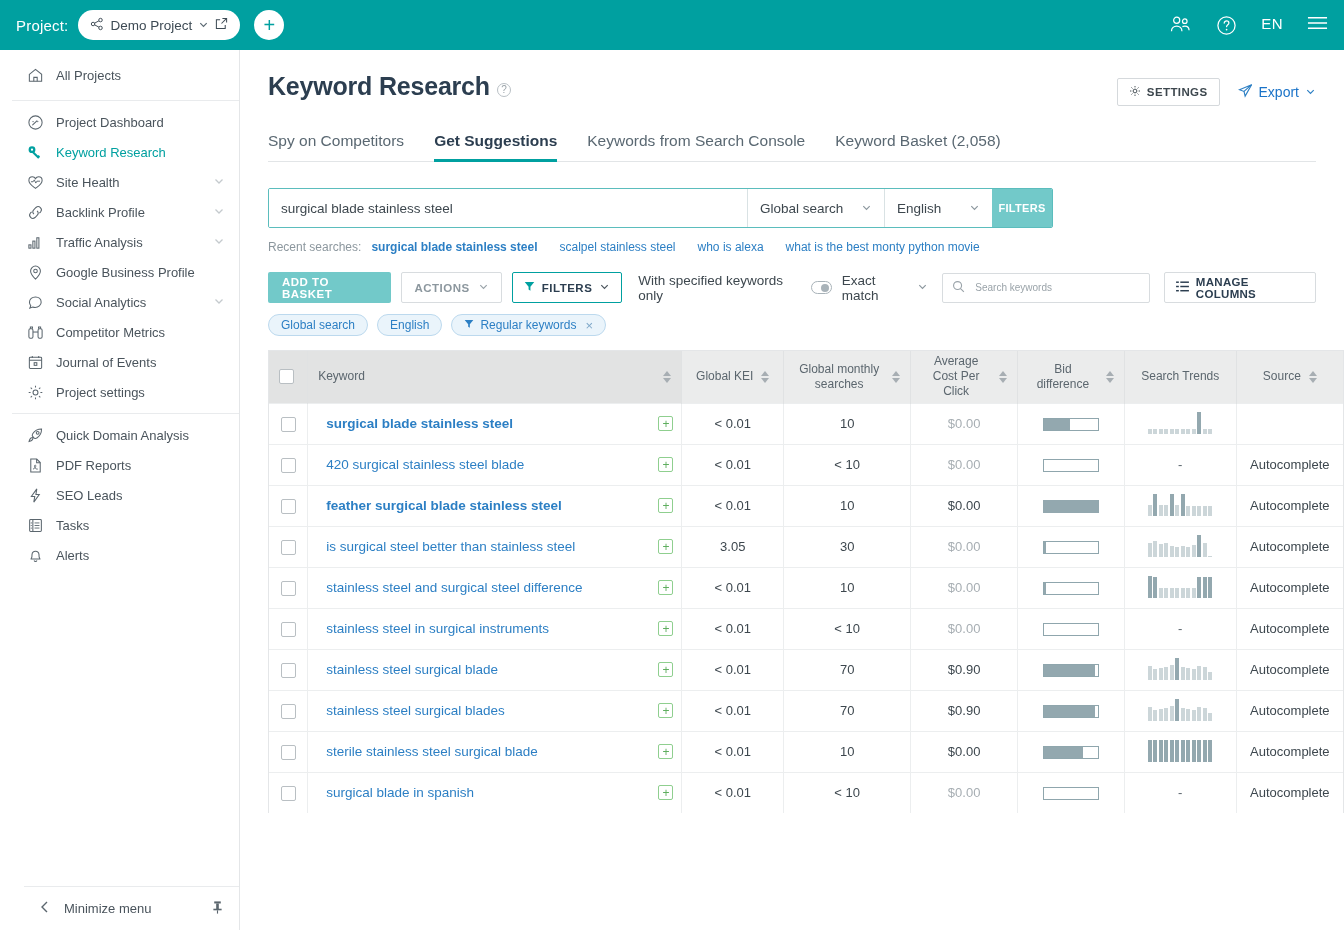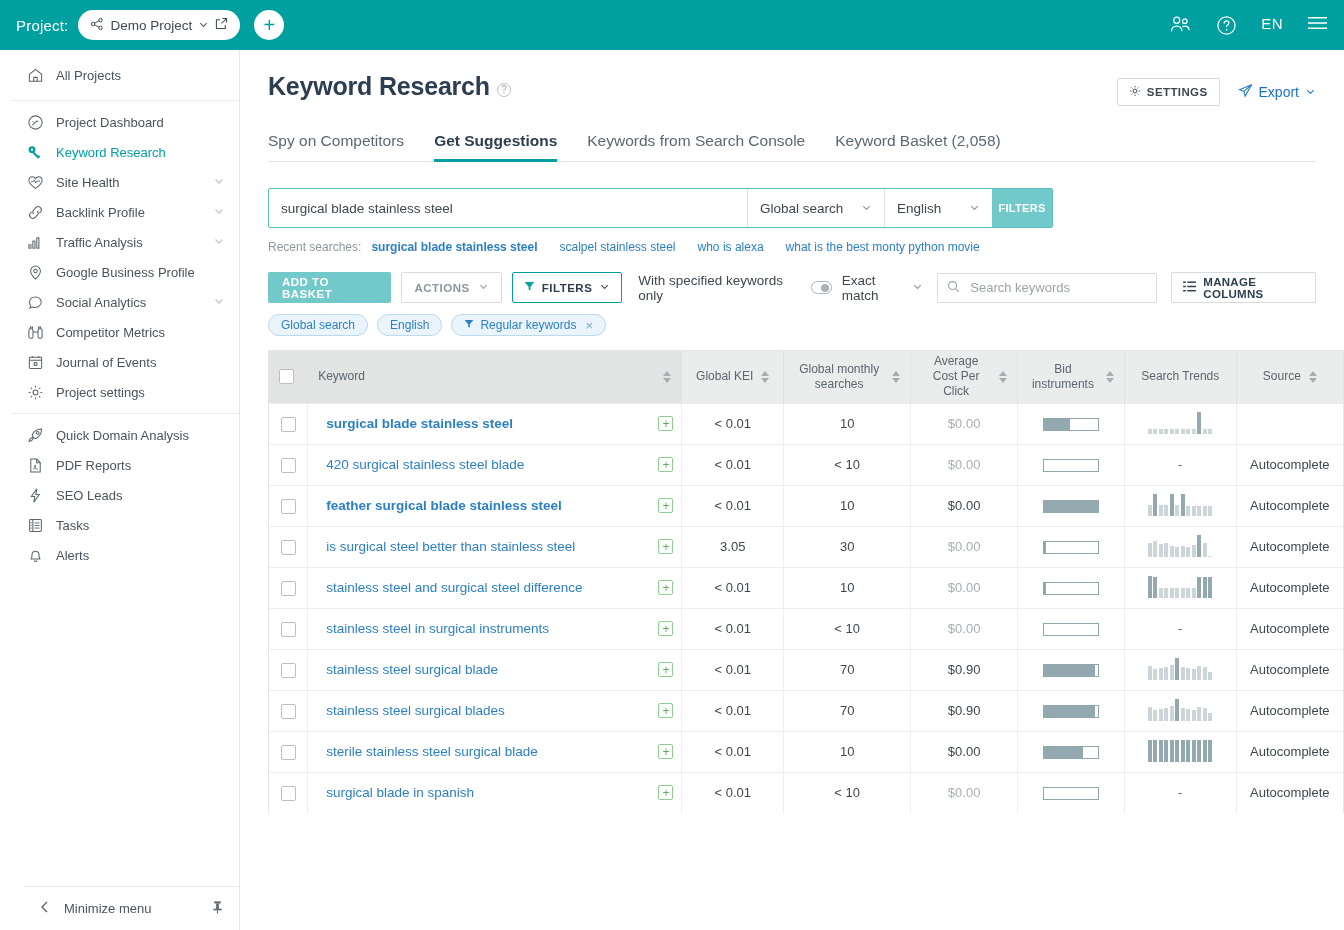--- a/index.html
+++ b/index.html
@@ -139,21 +139,21 @@
     content:"";position:absolute;width:8px;height:8px;border-radius:50%;background:#a9b3b9;
     top:1.5px; right:1.5px;
   }
   .toolbar-right{ margin-left:auto; display:flex; align-items:center; gap:14px;}
   .exact{ font-size:13.5px; color:#3d474e; display:flex;align-items:center;gap:7px;cursor:pointer;}
   .kw-search{
     width:220px;height:30px;border:1px solid #d8dcdf;border-radius:2px;display:flex;align-items:center;
     padding:0 9px; gap:8px; background:#fff;
   }
   .kw-search input{
-    border:none;outline:none;flex:1;font-size:13px;font-family:"Liberation Sans",sans-serif;color:#4c1d95;
+    border:none;outline:none;flex:1;font-size:10px;font-family:"Liberation Sans",sans-serif;color:#4c1d95;
   }
   .kw-search input::placeholder{ color:#9aa3a9; }
   .btn-cols{
     border:1px solid #d8dcdf;background:#fff;height:31px;border-radius:2px;padding:0 11px;
     display:flex;align-items:center;gap:7px;font-size:11.5px;color:#2c3e50;letter-spacing:.3px;
     cursor:pointer;font-weight:bold;
   }
 
   
   .chips{ margin-top:11px; display:flex; gap:9px; align-items:center;}
@@ -689,21 +689,21 @@
                 <div class="th-flex">
                   <span class="lab">Average Cost Per Click</span>
                   <span class="sortico">
                       <i class="up"></i>
                       <i class="dn"></i>
                     </span>
                 </div>
               </th>
               <th>
                 <div class="th-flex">
-                  <span class="lab">Bid instruments</span>
+                  <span class="lab">Bid difference</span>
                   <span class="sortico">
                       <i class="up"></i>
                       <i class="dn"></i>
                     </span>
                 </div>
               </th>
               <th>
                 <div class="th-flex">
                   <span class="lab">Search Trends</span>
                 </div>

